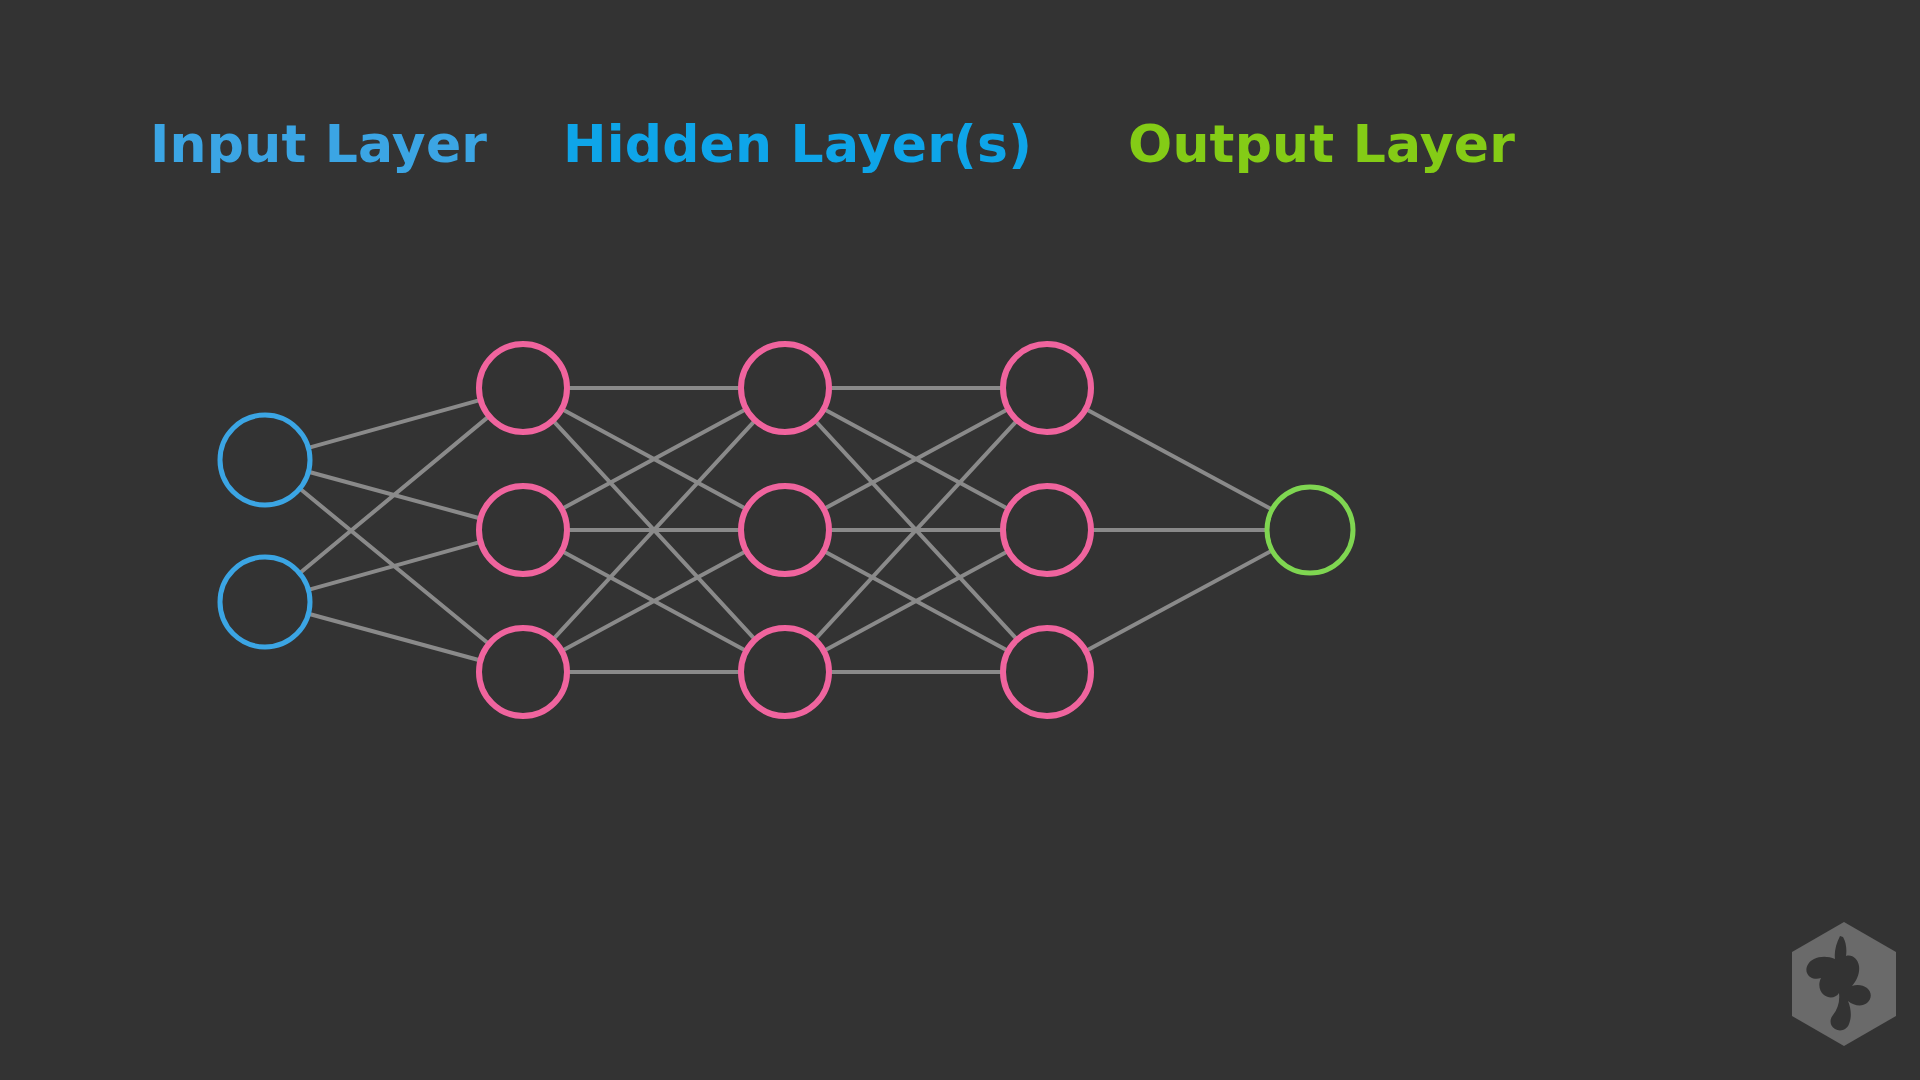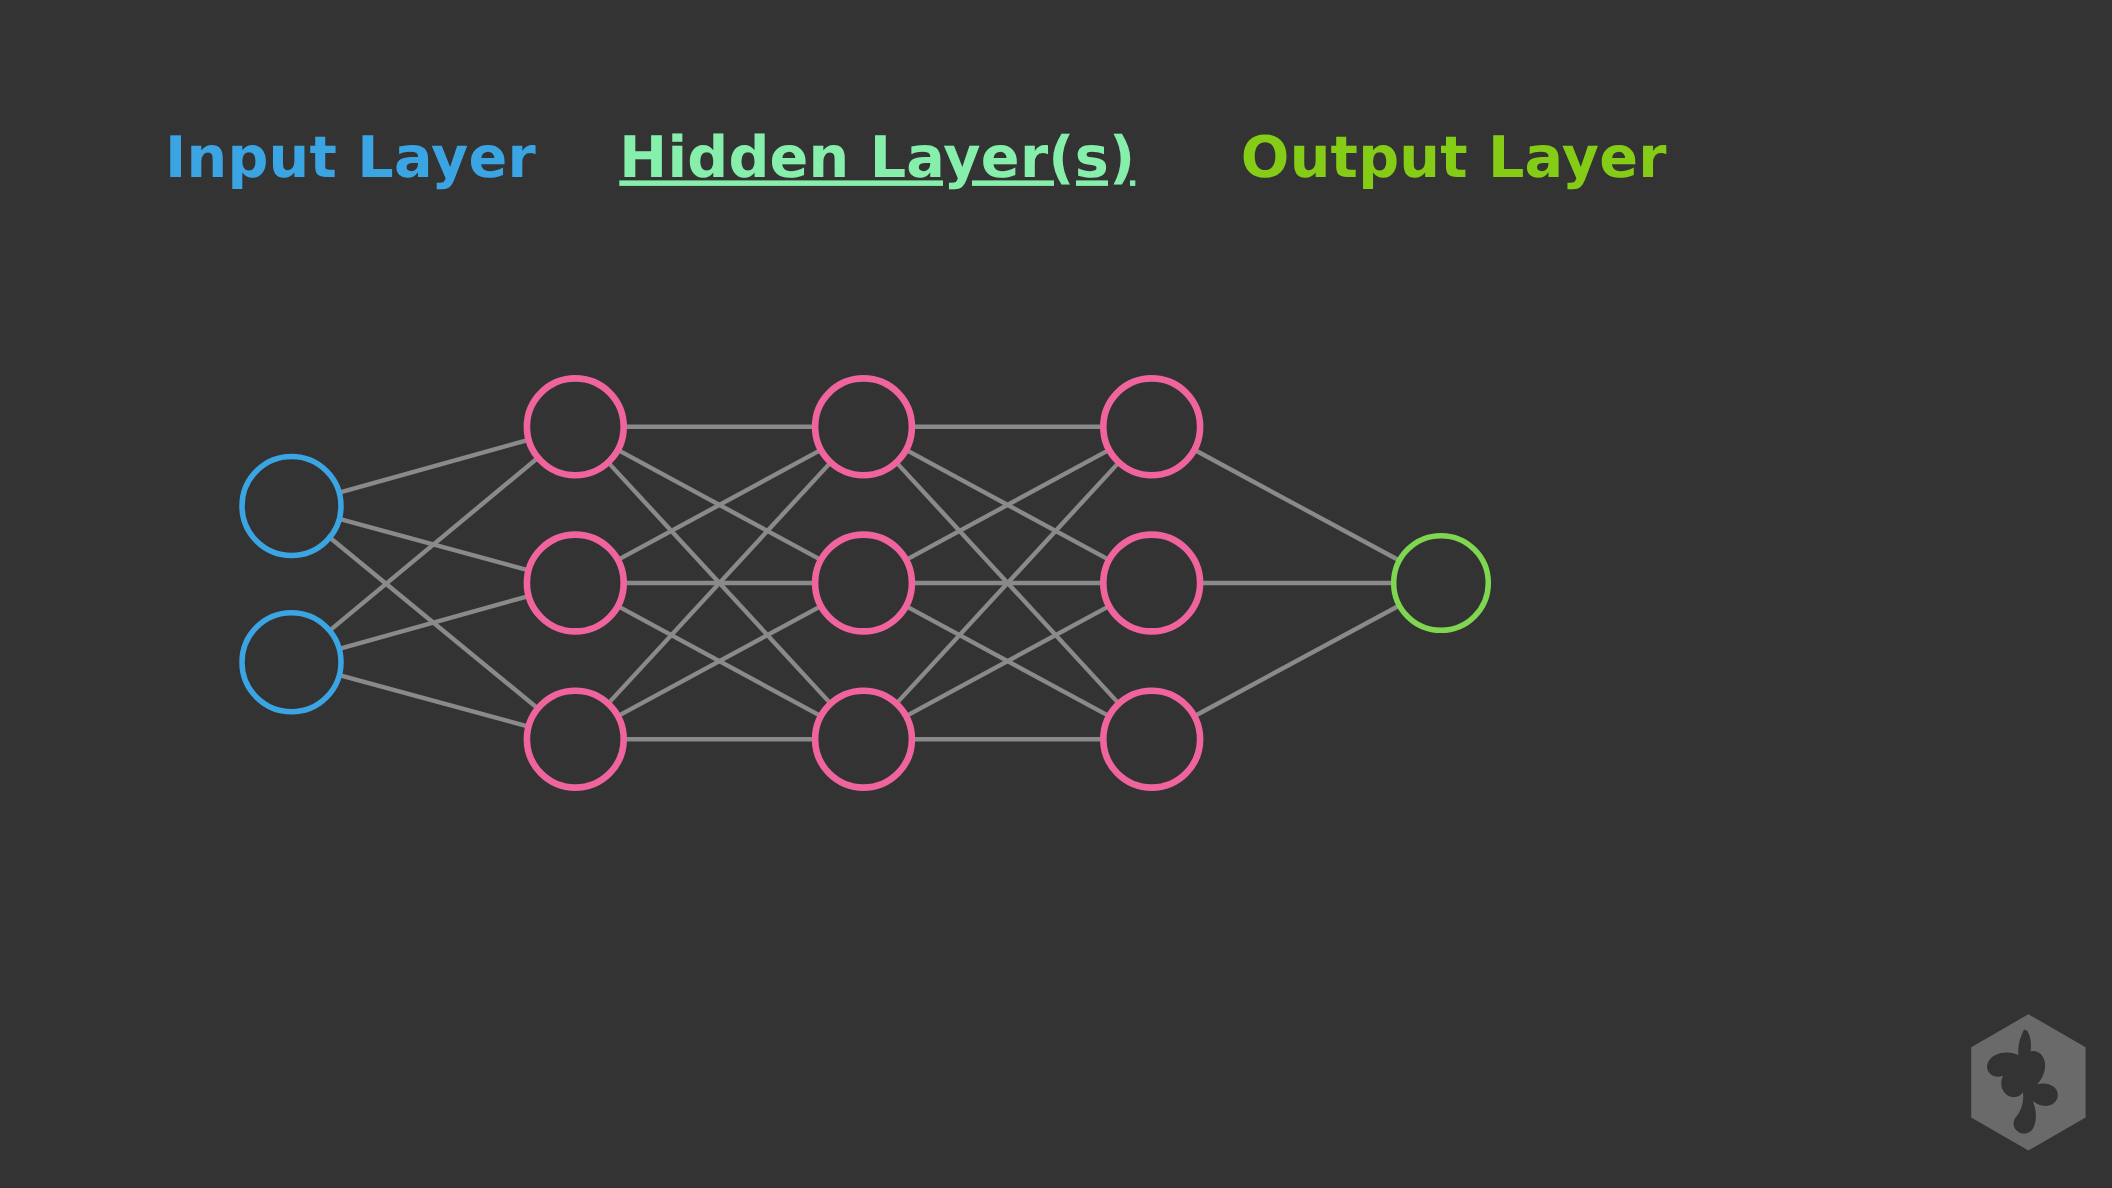--- a/index.html
+++ b/index.html
@@ -97,21 +97,21 @@
         <circle cx="785" cy="672" r="44" fill="none" stroke="#F0649E" stroke-width="6"></circle>
         <circle cx="1047" cy="388" r="44" fill="none" stroke="#F0649E" stroke-width="6"></circle>
         <circle cx="1047" cy="530" r="44" fill="none" stroke="#F0649E" stroke-width="6"></circle>
         <circle cx="1047" cy="672" r="44" fill="none" stroke="#F0649E" stroke-width="6"></circle>
         <circle cx="1310" cy="530" r="43" fill="none" stroke="#7FD651" stroke-width="5"></circle>
       </g>
   </svg>
 
   <div class="layer-title" id="title-input" style="color: rgb(59, 165, 228);">Input Layer</div>
 
-  <div class="layer-title" id="title-hidden" style="color: #86efac; text-decoration: underline;">Hidden Layer(s)</div>
+  <div class="layer-title" id="title-hidden" style="color: #0ea5e9;">Hidden Layer(s)</div>
 
   <div class="layer-title" id="title-output" style="color: #84cc16;">Output Layer</div>
 
   <svg id="watermark" viewBox="0 0 132 132">
     <g id="watermark-group">
       <path id="wm-hex" d="M66 4 L118 34 L118 98 L66 128 L14 98 L14 34 Z" fill="#6A6A6A"></path>
       <path id="wm-mark" d="M62 18 C58 26 56 34 57 41 C50 38 42 38 36 41
                C30 44 27 50 29 55 C31 60 37 62 43 60
                C40 66 41 73 46 77 C51 81 58 80 61 75
                C62 83 60 91 55 97 C51 102 52 108 57 111

